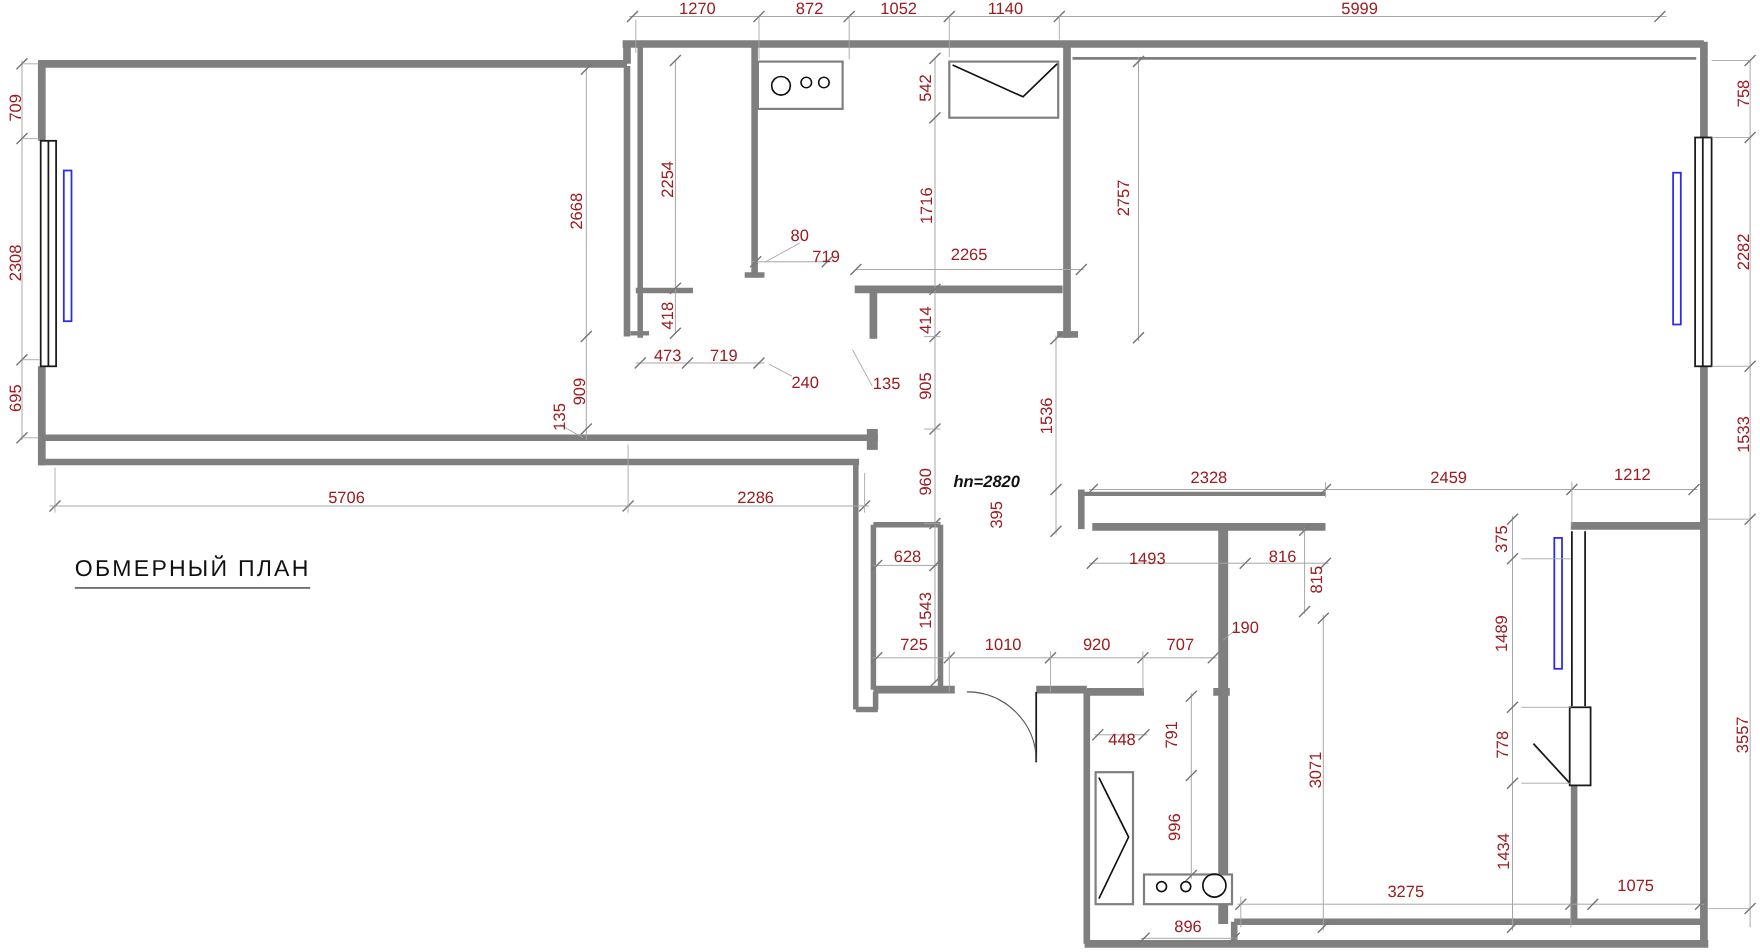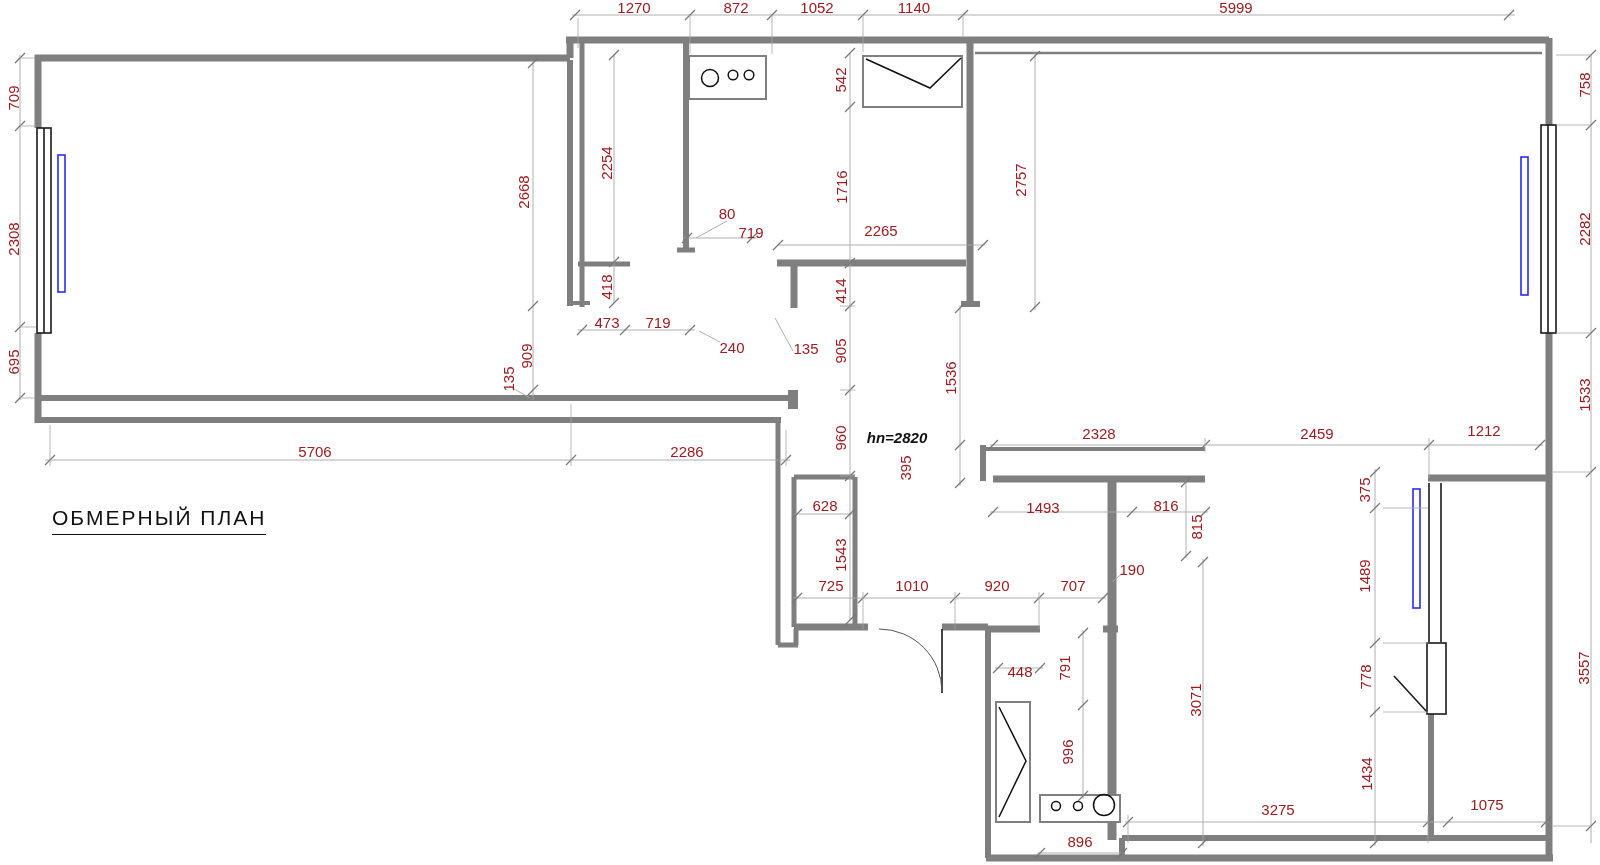--- a/index.html
+++ b/index.html
@@ -12,21 +12,21 @@
   .win{stroke:var(--window,#1a1a1a);fill:#fff;stroke-width:1.6;}
   .winl{stroke:var(--window,#1a1a1a);fill:none;stroke-width:1.6;}
   .rad{stroke:var(--radiator,#2b2bee);fill:#fff;stroke-width:1.6;}
   .box{stroke:var(--wall,#7f7f7f);fill:#fff;stroke-width:2;}
   .fix{stroke:var(--fixture,#111);fill:none;stroke-width:1.5;}
   .dimline{stroke:var(--dimline,#a6a6a6);stroke-width:0.9;fill:none;}
   .extline{stroke:var(--dimline,#b5b5b5);stroke-width:0.8;fill:none;}
   .tick{stroke:#777;stroke-width:1.3;fill:none;}
   .dim{font:15px "Liberation Sans",sans-serif;fill:var(--dimc,#9d1c20);}
   .note{font:italic 15px "Liberation Sans",sans-serif;fill:#111;font-weight:bold;}
-  #plan-title{position:absolute;left:52px;top:506px;font-size:21px;letter-spacing:2px;
+  #plan-title{position:absolute;left:68px;top:506px;font-size:21px;letter-spacing:2px;
     color:var(--titlec,#111);border-bottom:1.6px solid var(--titlec,#111);padding-bottom:4px;}
 </style>
 </head>
 <body>
 
 <div id="stage" style="--bg: #ffffff; --wall: #7f7f7f; --dimc: #9d1c20; --dimline: #a6a6a6; --window: #1a1a1a; --radiator: #2b2bee; --fixture: #111111; --titlec: #111111;">
   <svg id="plan" width="1600" height="865" viewBox="0 0 1600 865" xmlns="http://www.w3.org/2000/svg">
 
     <g>
       <path class="wall w7" d="M35,58 H570 M570,58 V40 M566,40 H1549 M1549,38 V125 M1549,333 V860"></path>

